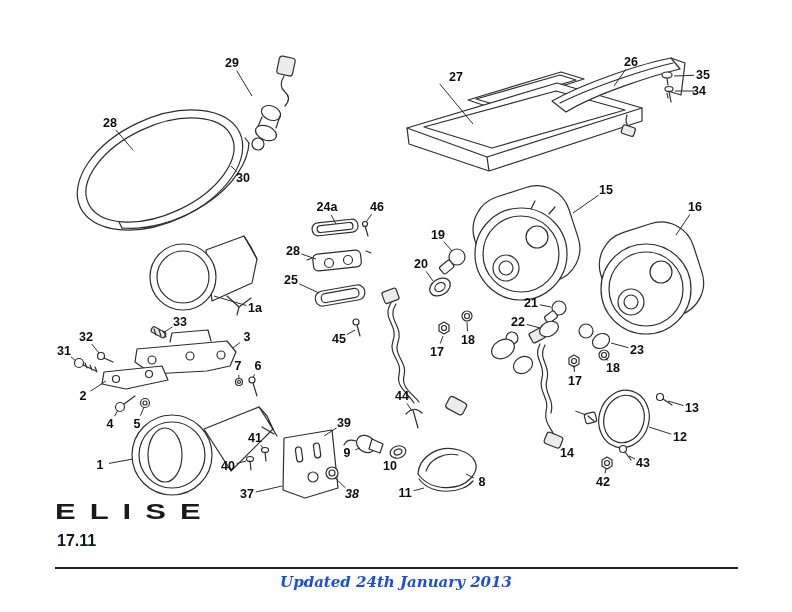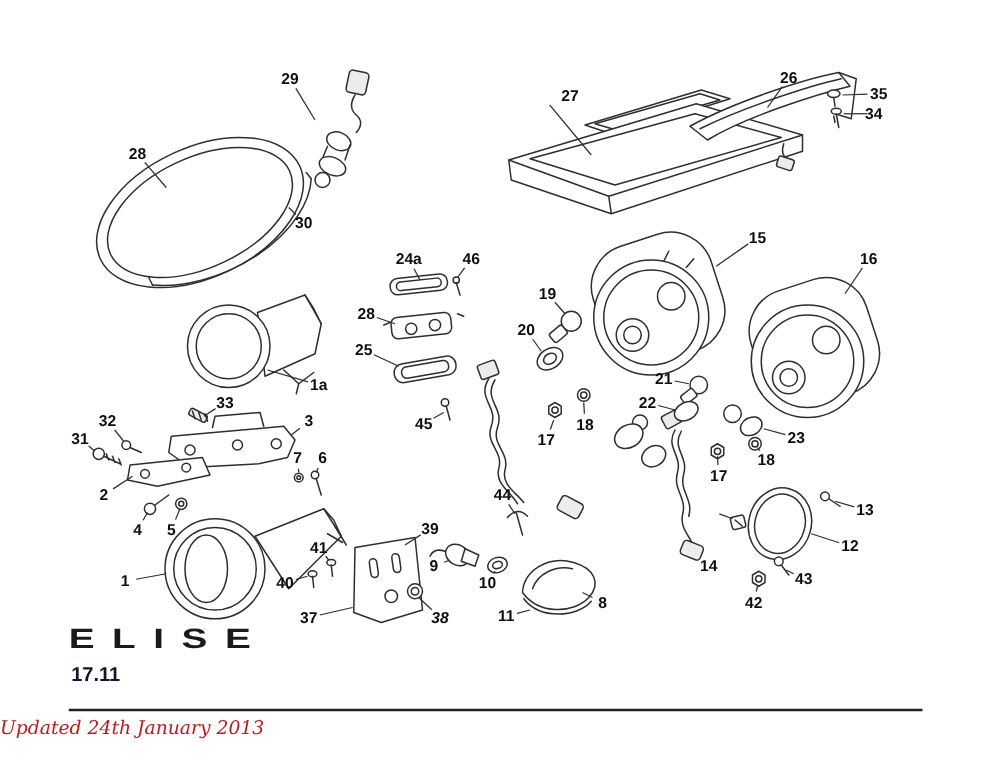--- a/index.html
+++ b/index.html
@@ -23,23 +23,23 @@
     position:absolute; left:55px; top:500px;
     font-size:31px; font-weight:bold; letter-spacing:14px; color:#1a1a1a;
     transform:scaleY(0.72); transform-origin:left top; line-height:1;
   }
   .page-number {
     position:absolute; left:57px; top:532px;
     font-size:16px; font-weight:bold; color:#0f172a;
   }
   .footer-rule { position:absolute; left:55px; top:567px; width:683px; height:1.5px; background:#222; }
   .footer-note {
-    position:absolute; left:0; top:573px; width:100%; 
-    font-family:"DejaVu Serif", serif; font-style:italic; font-weight:normal;
-    font-size:15px; color:#b91c1c;
+    position:absolute; left:0; top:573px; width:100%; text-align:center;
+    font-family:"DejaVu Serif", serif; font-style:italic; font-weight:bold;
+    font-size:15px; color:#1d4ed8;
   }
 </style>
 </head>
 <body>
 
 <div class="page">
 
   <svg class="diagram" width="792" height="612" viewBox="0 0 792 612">
 
     <g>

